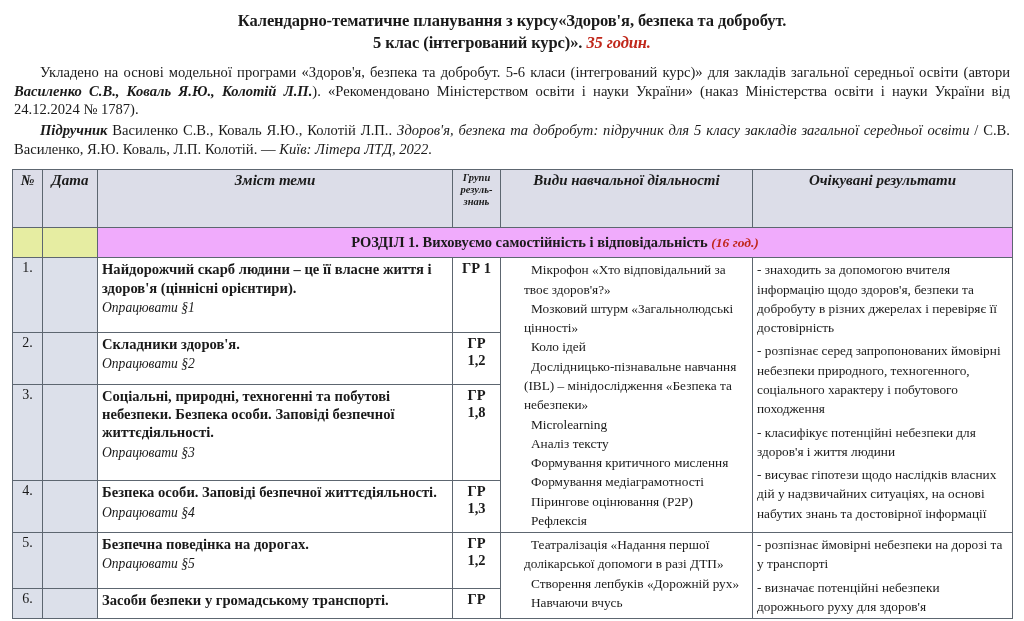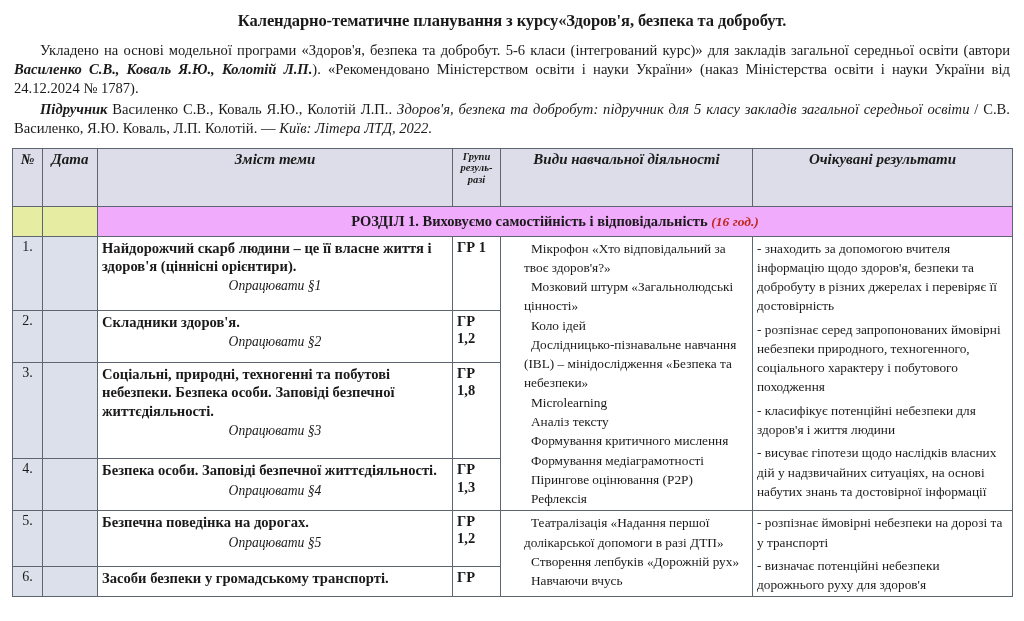--- a/index.html
+++ b/index.html
@@ -125,28 +125,28 @@
     background: #dce0ea;
   }
   td.topic {
     font-size: 14.6px;
     font-weight: bold;
     line-height: 1.26;
     padding: 3px 5px 3px 7px;
   }
   td.topic .para {
     display: block;
-    text-align: center;
+    text-align: left;
     font-weight: normal;
     font-style: italic;
     font-size: 13.6px;
     margin-top: 2px;
   }
   td.grp {
-    text-align: left;
+    text-align: center;
     font-weight: bold;
     font-size: 14.5px;
     line-height: 1.18;
     padding-top: 4px;
   }
   td.act, td.res {
     font-size: 13.3px;
     line-height: 1.45;
     padding: 2px 5px;
   }
@@ -154,20 +154,21 @@
   td.res .ln { display: block; }
   td.res .ln + .ln { margin-top: 4px; }
 </style>
 </head>
 <body>
 
 <div class="page">
 
   <div class="title-block">
     <div class="title-line">Календарно-тематичне планування з курсу«Здоров'я, безпека та добробут.</div>
+    <div class="title-line"><span>5 клас (інтегрований курс)». </span><span class="title-hours">35 годин.</span></div>
   </div>
 
   <div class="intro">
     <p><span>Укладено на основі модельної програми «Здоров'я, безпека та добробут. 5-6 класи (інтегрований курс)» для закладів загальної середньої освіти (автори </span><span class="bi">Василенко С.В., Коваль Я.Ю., Колотій Л.П.</span><span>). «Рекомендовано Міністерством освіти і науки України» (наказ Міністерства освіти і науки України від 24.12.2024 № 1787).</span></p>
     <p><span class="bi">Підручник</span><span> Василенко С.В., Коваль  Я.Ю., Колотій  Л.П.. </span><span class="it">Здоров'я, безпека та добробут: підручник для 5 класу закладів загальної середньої освіти</span><span> / С.В. Василенко, Я.Ю. Коваль, Л.П. Колотій. — </span><span class="it">Київ: Літера ЛТД, 2022.</span></p>
   </div>
 
   <div class="table-wrap">
     <table class="ktp">
       <colgroup>
@@ -180,21 +181,21 @@
       </colgroup>
 
       <thead>
         <tr>
           <th class="num">№</th>
           <th>Дата</th>
           <th>Зміст теми</th>
           <th class="small">
             <span>Групи</span><br>
             <span>резуль-</span><br>
-            <span>разі</span>
+            <span>знань</span>
           </th>
           <th>Види навчальної діяльності</th>
           <th>Очікувані результати</th>
         </tr>
       </thead>
 
       <tbody>
 
         <tr class="section">
           <td class="side"></td>

